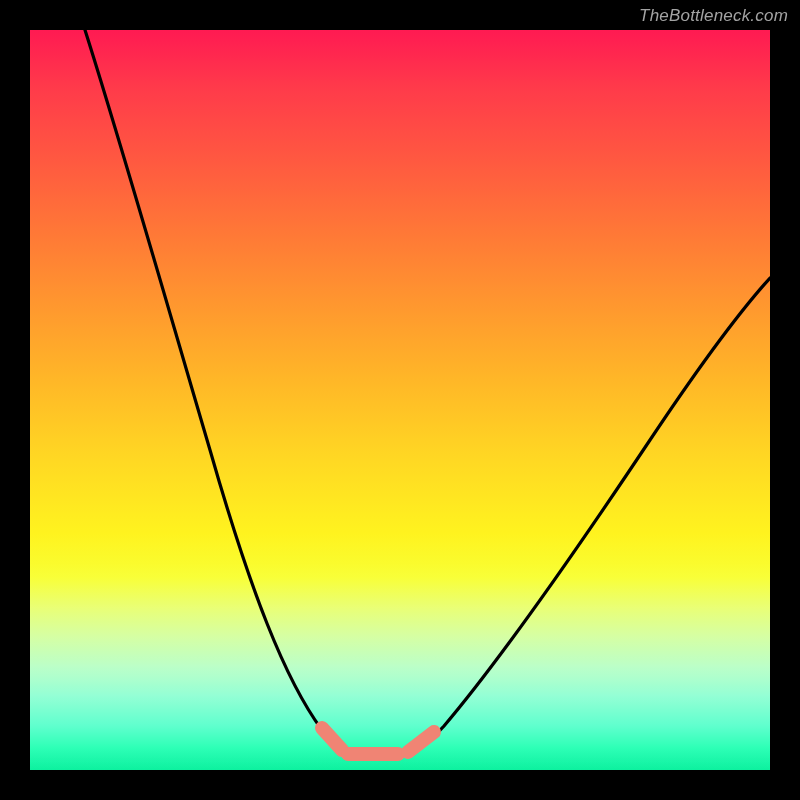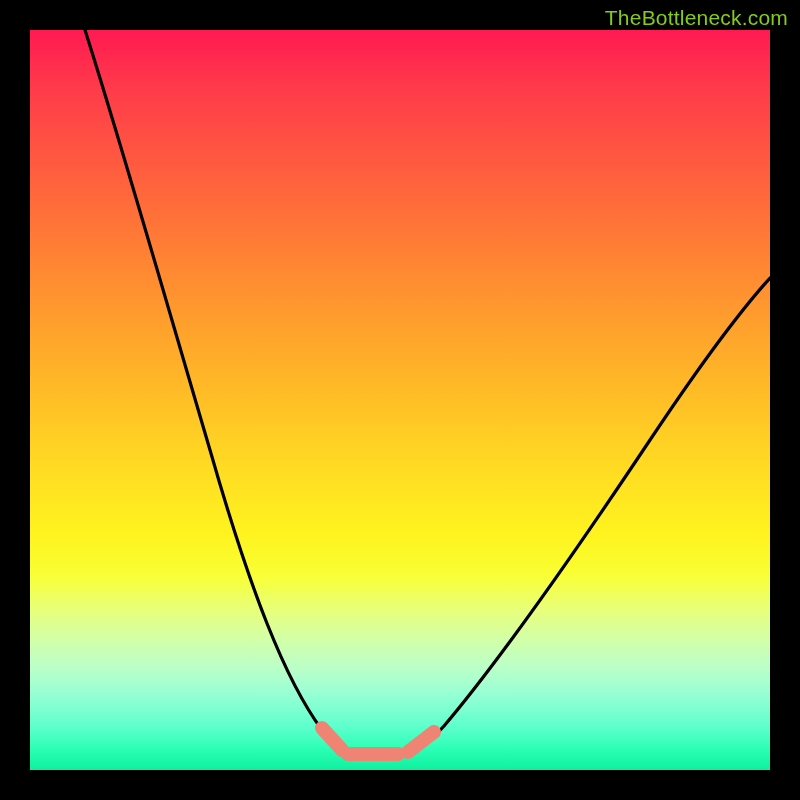--- a/index.html
+++ b/index.html
@@ -65,25 +65,26 @@
     left: 0;
     top: 0;
     width: 740px;
     height: 740px;
     pointer-events: none;
   }
   .watermark {
     position: absolute;
     top: 6px;
     right: 12px;
-    color: #84cc16;
-    font-size: 21px;
+    color: #a3a3a3;
+    font-size: 17px;
     letter-spacing: 0.2px;
     font-weight: 400;
     user-select: none;
+    font-style: italic;
   }
 </style>
 </head>
 <body>
 
 <div class="frame">
   <div class="watermark">TheBottleneck.com</div>
 
   <div class="plot">
     <div class="haze"></div>

